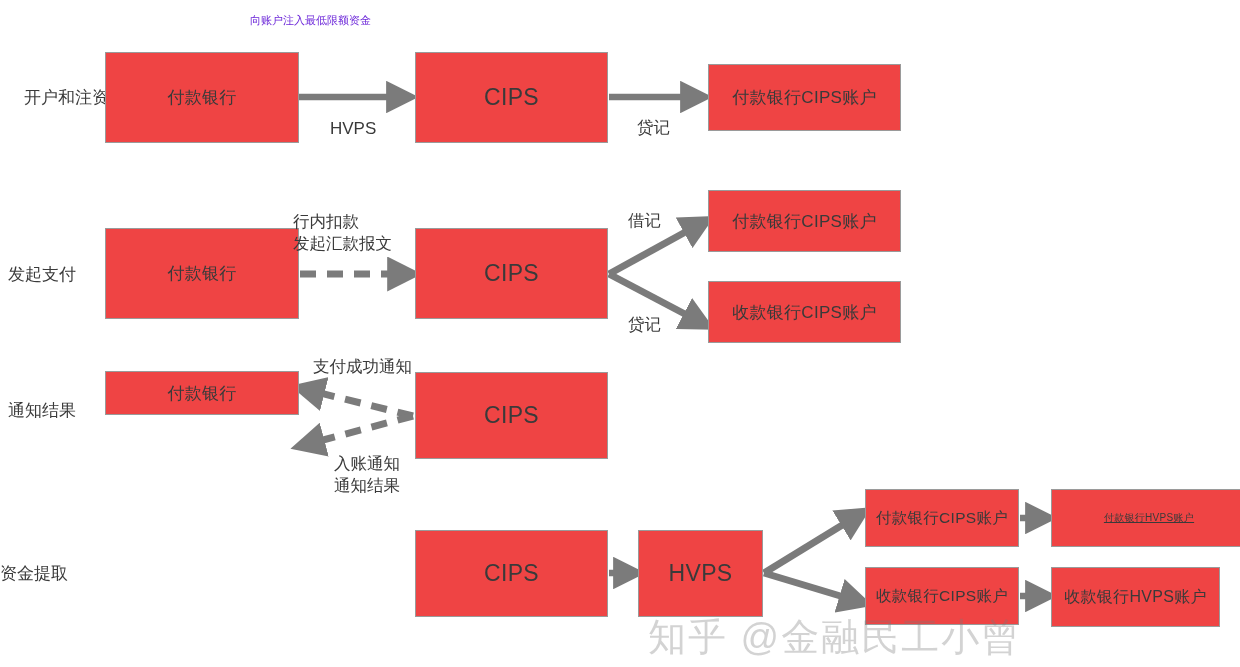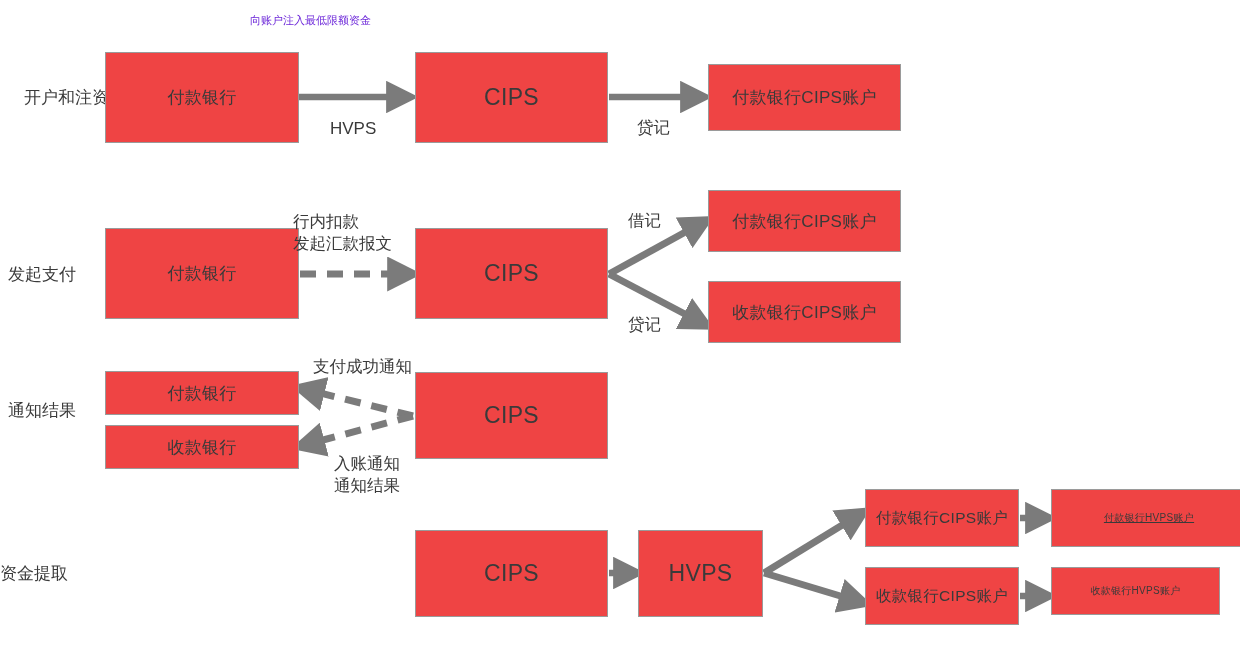--- a/index.html
+++ b/index.html
@@ -151,30 +151,30 @@
   <div class="node" style="left:708px; top:281px; width:193px; height:62px;">收款银行CIPS账户</div>
 
   <div class="edge-label" style="left:293px; top:211px;font-family:Liberation Serif, serif;">
     <div>行内扣款</div>
     <div>发起汇款报文</div>
   </div>
   <div class="edge-label" style="left:628px; top:209px;">借记</div>
   <div class="edge-label" style="left:628px; top:313px;">贷记</div>
 
   <div class="node" style="left:105px; top:371px; width:194px; height:44px;">付款银行</div>
-  <div class="node" style="left:105px; top:425px; width:194px; height:44px;">收款银行</div>
   <div class="node latin" style="left:415px; top:372px; width:193px; height:87px;">CIPS</div>
 
   <div class="edge-label" style="left:313px; top:355px;">支付成功通知</div>
   <div class="edge-label" style="left:334px; top:452px;">
     <div>入账通知</div>
     <div>通知结果</div>
   </div>
 
   <div class="node latin" style="left:415px; top:530px; width:193px; height:87px;">CIPS</div>
   <div class="node latin" style="left:638px; top:530px; width:125px; height:87px;">HVPS</div>
   <div class="node" style="left:865px;  top:489px; width:154px; height:58px; font-size:15.5px;">付款银行CIPS账户</div>
   <div class="node" style="left:1051px; top:489px; width:196px; height:58px; font-size:10px;text-decoration:underline;">付款银行HVPS账户</div>
   <div class="node" style="left:865px;  top:567px; width:154px; height:58px; font-size:15.5px;">收款银行CIPS账户</div>
-  <div class="node" style="left:1051px; top:567px; width:169px; height:48px; font-size:10px;">收款银行HVPS账户</div>
+  <div class="node" style="left:1051px; top:567px; width:169px; height:60px; font-size:16px;">收款银行HVPS账户</div>
 
+  <div class="watermark wm-logo" style="left:648px; top:612px;">知乎 @金融民工小曾</div>
 
 </div>
 
 </body></html>

